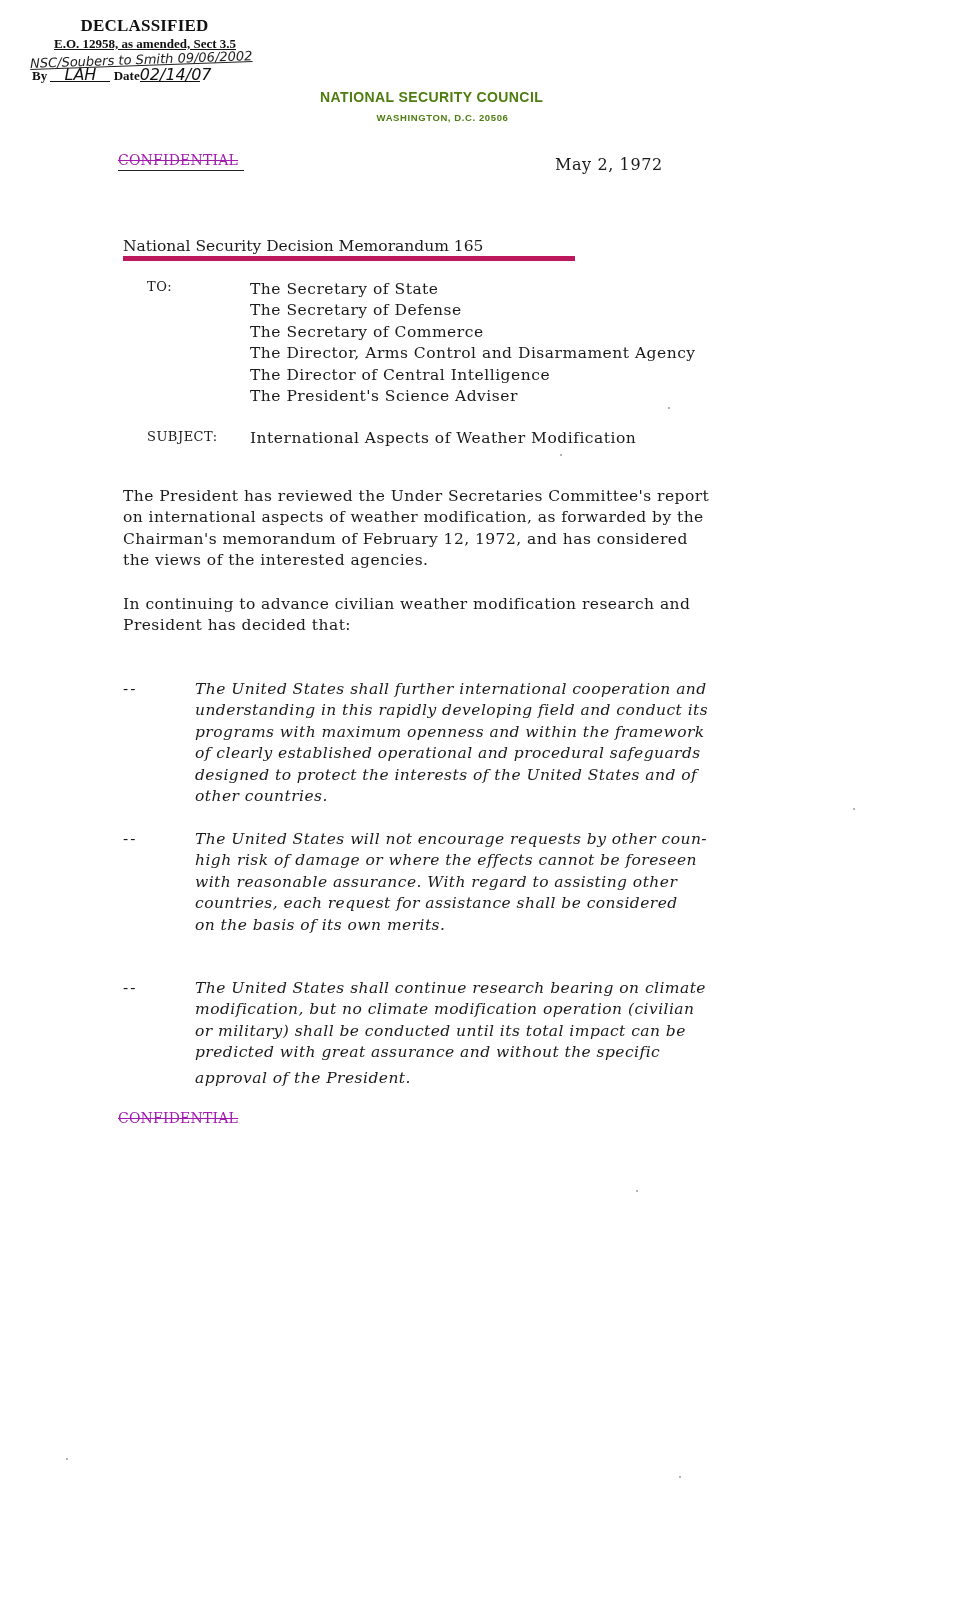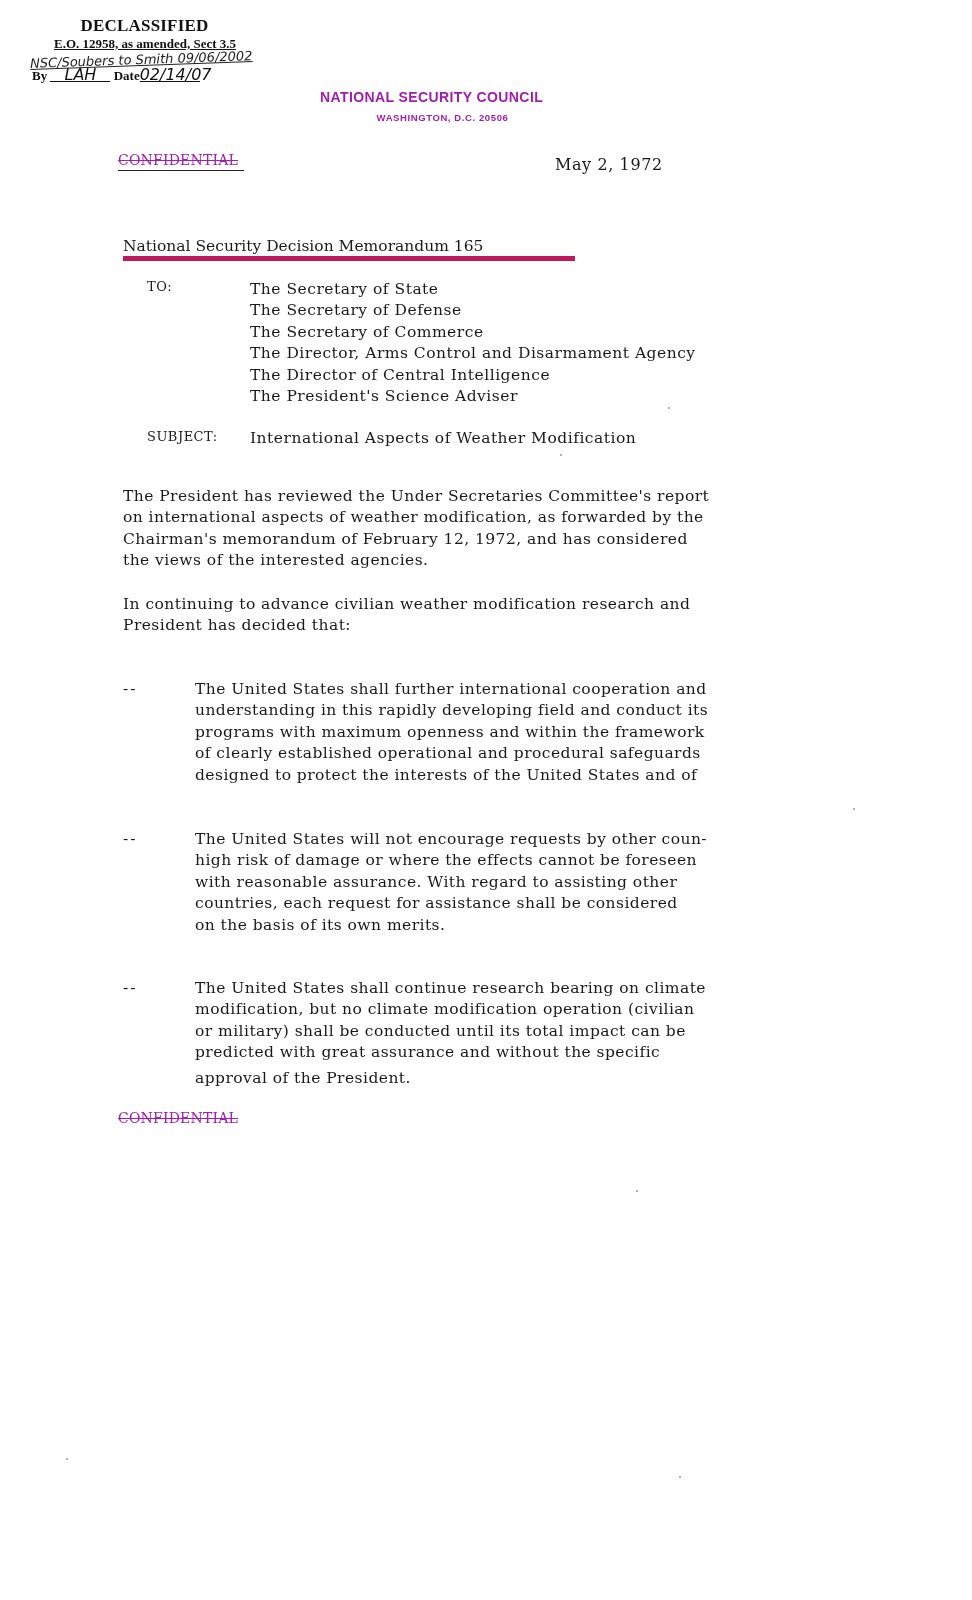--- a/index.html
+++ b/index.html
@@ -71,21 +71,21 @@
       line-height: 13px;
     }
     .letterhead {
       position: absolute;
       left: 320px;
       top: 89px;
       width: 245px;
       text-align: center;
       font-family: "Liberation Sans", sans-serif;
       font-weight: bold;
-      color: #a21caf;
+      color: #4d7c0f;
     }
     .letterhead .org {
       font-size: 14px;
       letter-spacing: 0.4px;
       text-align: left;
     }
     .letterhead .addr {
       font-size: 9.5px;
       letter-spacing: 0.6px;
       margin-top: 7px;
@@ -162,20 +162,21 @@
       font-size: 15.5px;
       letter-spacing: 2px;
     }
     .bullet-text {
       position: absolute;
       left: 195px;
       width: 600px;
       font-size: 15.5px;
       line-height: 21.4px;
       letter-spacing: 0.45px;
+      font-style: italic;
     }
     .bullet-text .ln { display: block; white-space: nowrap; }
     .speck {
       position: absolute;
       width: 2px;
       height: 2px;
       background: #999;
       border-radius: 50%;
     }
   </style>
@@ -230,20 +231,21 @@
   <span class="ln">President has decided that:</span>
 </div>
 
 <div class="dash" style="top:680px;">--</div>
 <div class="bullet-text" style="top:679px;">
   <span class="ln">The United States shall further international cooperation and</span>
   <span class="ln">understanding in this rapidly developing field and conduct its</span>
   <span class="ln">programs with maximum openness and within the framework</span>
   <span class="ln">of clearly established operational and procedural safeguards</span>
   <span class="ln">designed to protect the interests of the United States and of</span>
+  <span class="ln">other countries.</span>
 </div>
 
 <div class="dash" style="top:830px;">--</div>
 <div class="bullet-text" style="top:829px;">
   <span class="ln">The United States will not encourage requests by other coun-</span>
   <span class="ln">high risk of damage or where the effects cannot be foreseen</span>
   <span class="ln">with reasonable assurance.  With regard to assisting other</span>
   <span class="ln">countries, each request for assistance shall be considered</span>
   <span class="ln">on the basis of its own merits.</span>
 </div>

